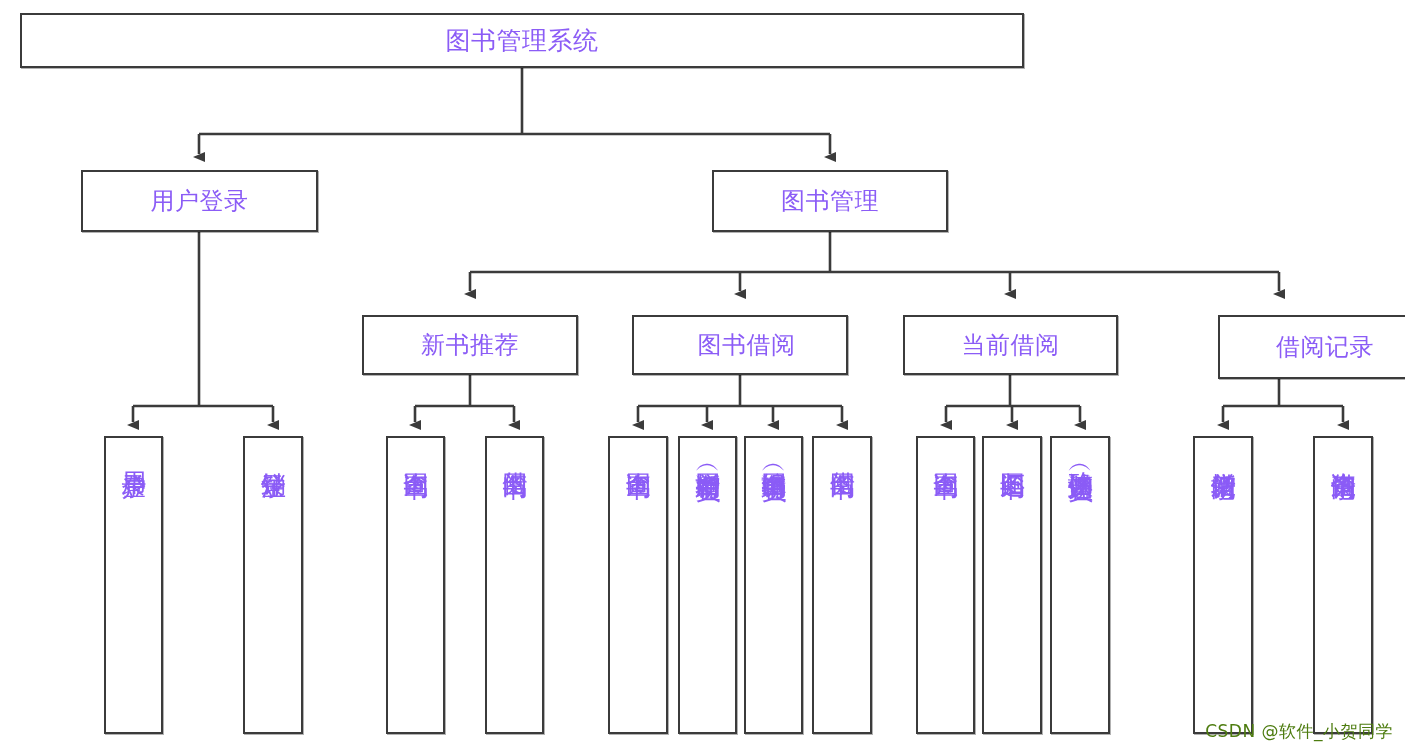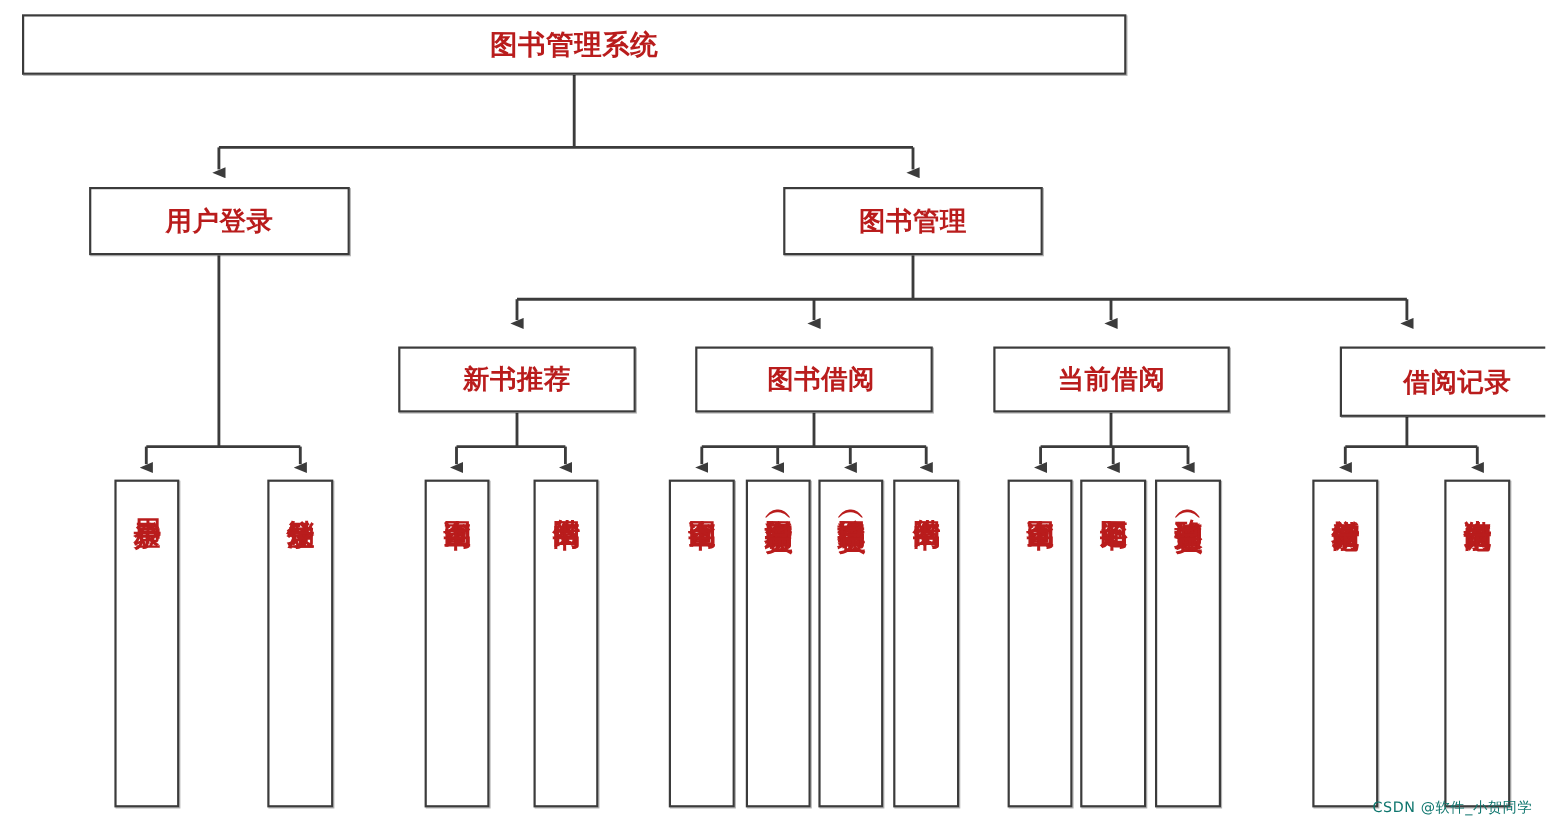--- a/index.html
+++ b/index.html
@@ -26,23 +26,22 @@
     pointer-events: none;
   }
   .node {
     position: absolute;
     box-sizing: border-box;
     border: 2px solid #3b3b3b;
     background: #ffffff;
     display: flex;
     align-items: center;
     justify-content: center;
-    color: #b91c1c;
+    color: #8b5cf6;
     box-shadow: 1px 1px 0 rgba(0,0,0,0.30);
-    font-weight: bold;
   }
   .node .label {
     display: block;
     text-align: center;
     line-height: 1.18;
     letter-spacing: 0.5px;
   }
   .node.horiz .label {
     font-size: 24px;
   }
@@ -59,22 +58,22 @@
     text-orientation: upright;
     font-size: 25px;
     line-height: 1.12;
     letter-spacing: 1px;
     white-space: nowrap;
   }
   #watermark {
     position: absolute;
     right: 12px;
     bottom: 4px;
-    font-size: 13px;
-    color: #0f766e;
+    font-size: 17px;
+    color: #4d7c0f;
     letter-spacing: 0.5px;
     white-space: nowrap;
     font-family: "DejaVu Sans", "Liberation Sans", sans-serif;
   }
 </style>
 </head>
 <body>
 
 <div id="canvas">
 

